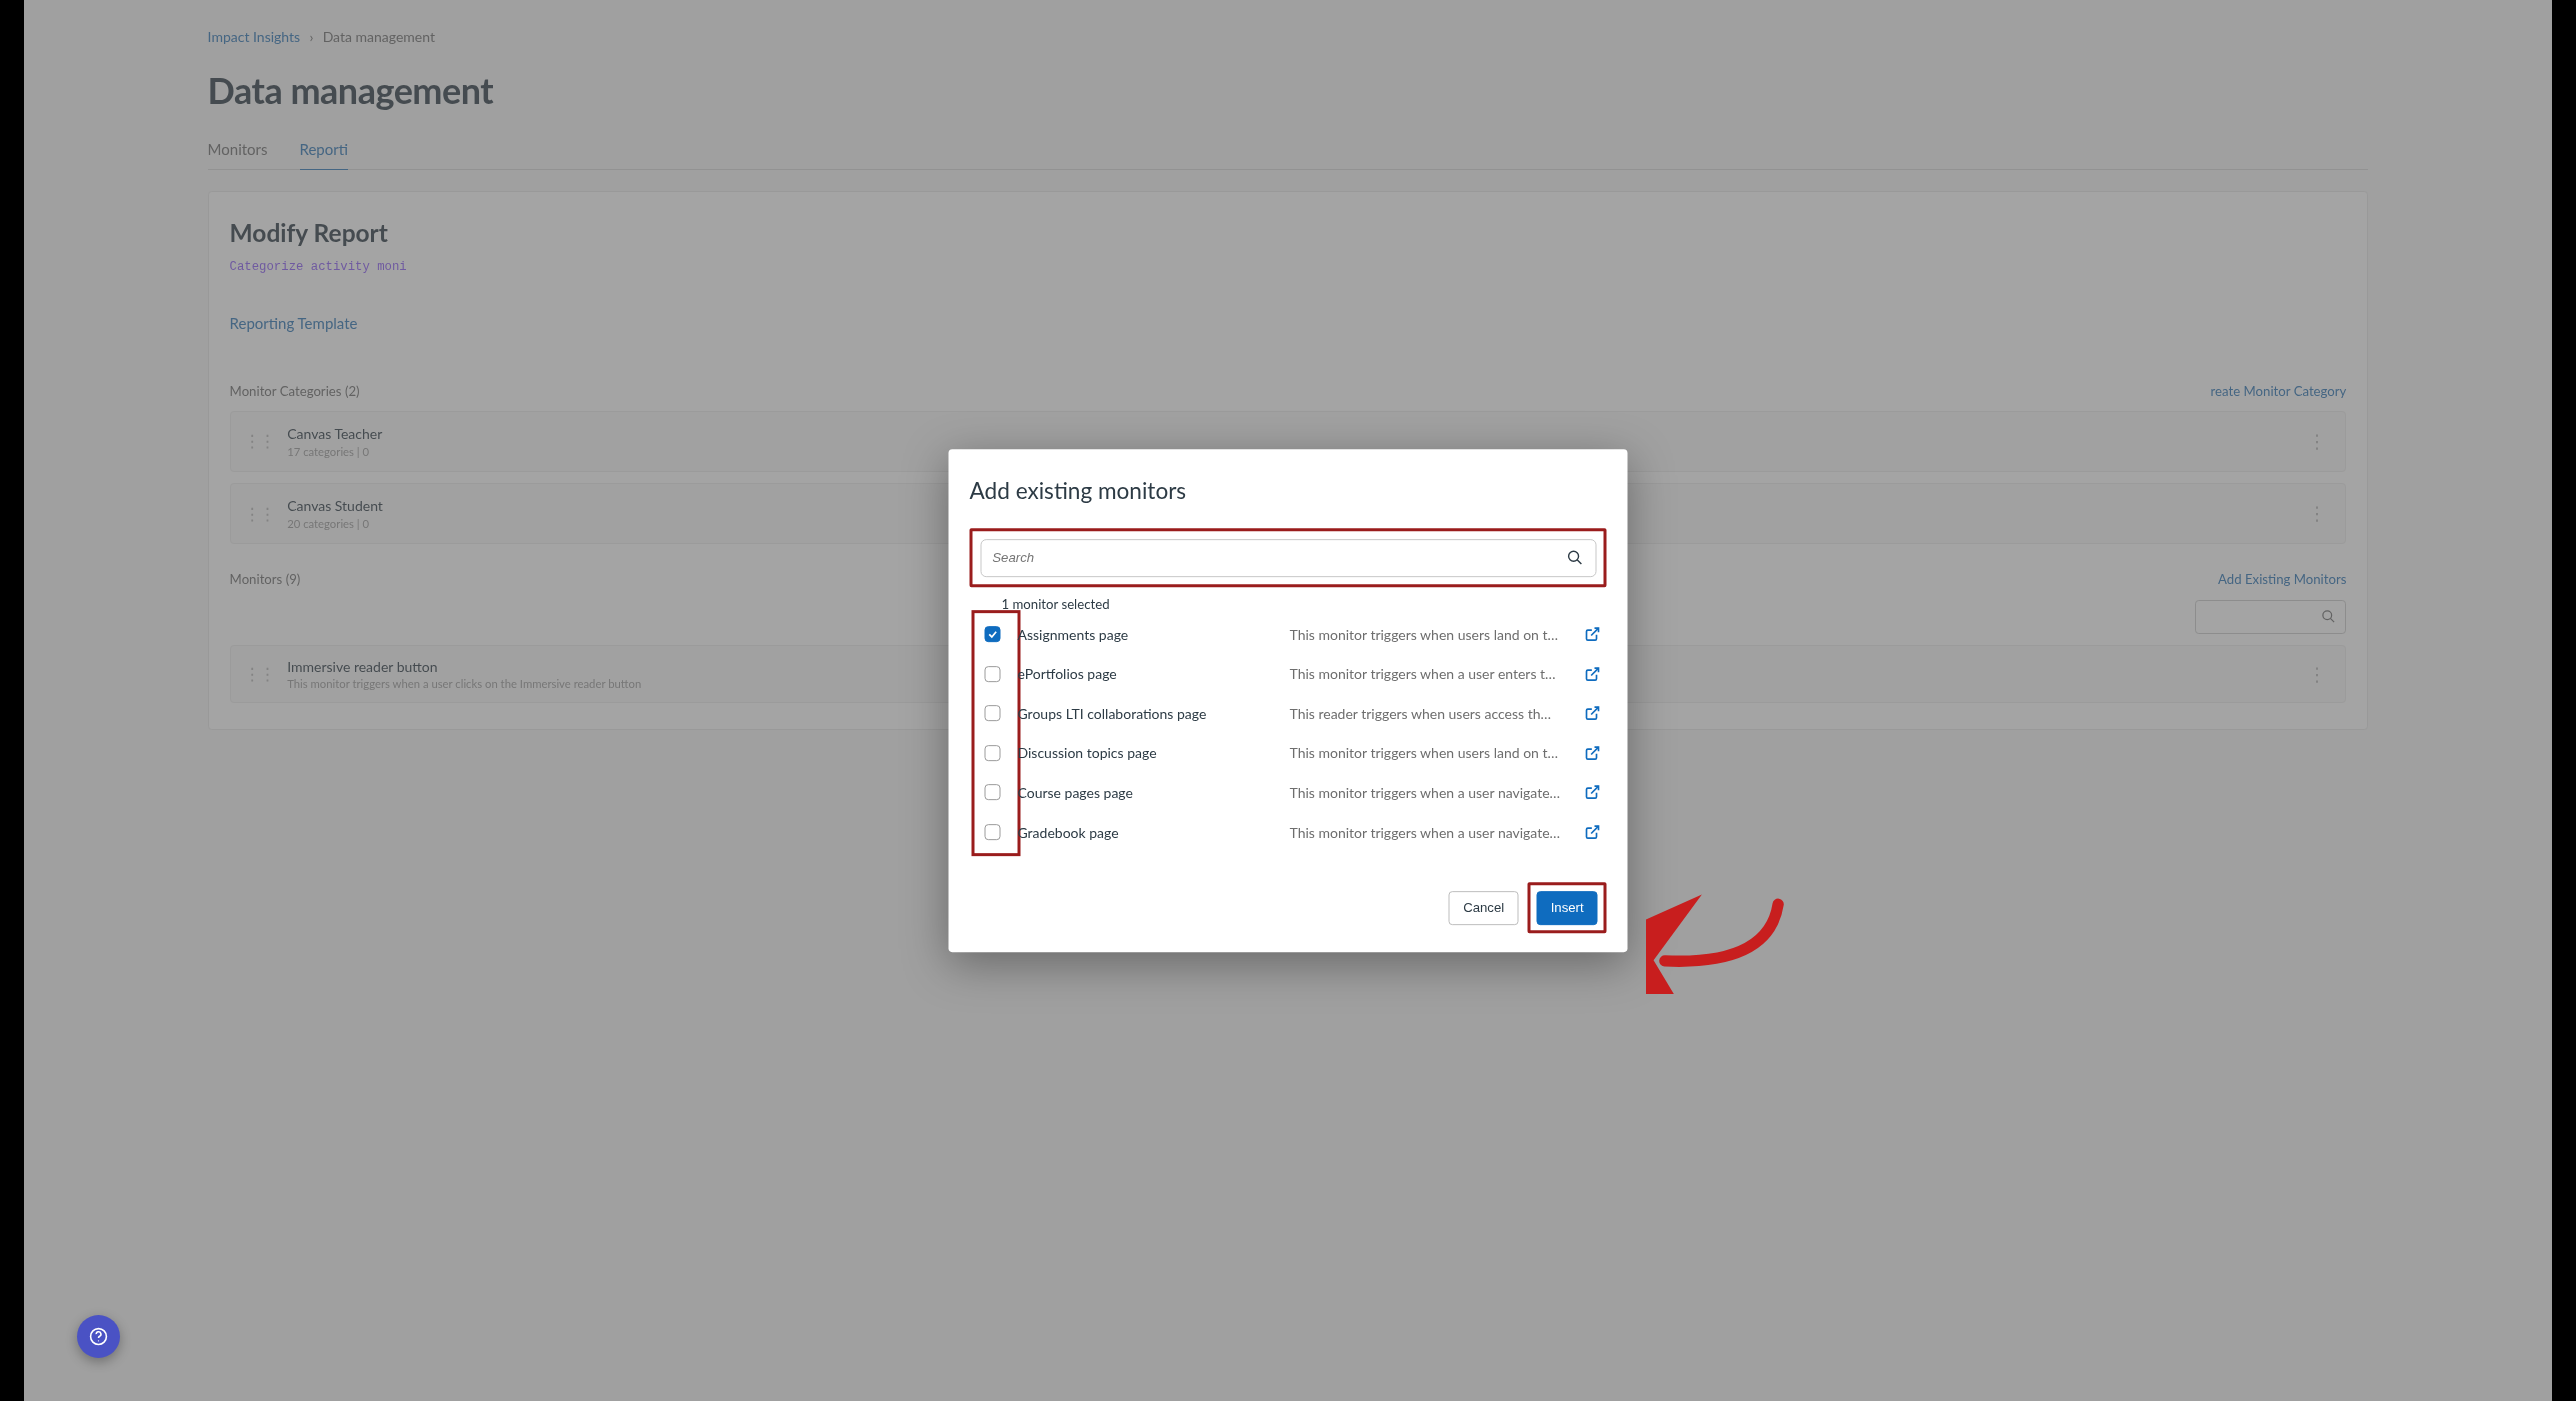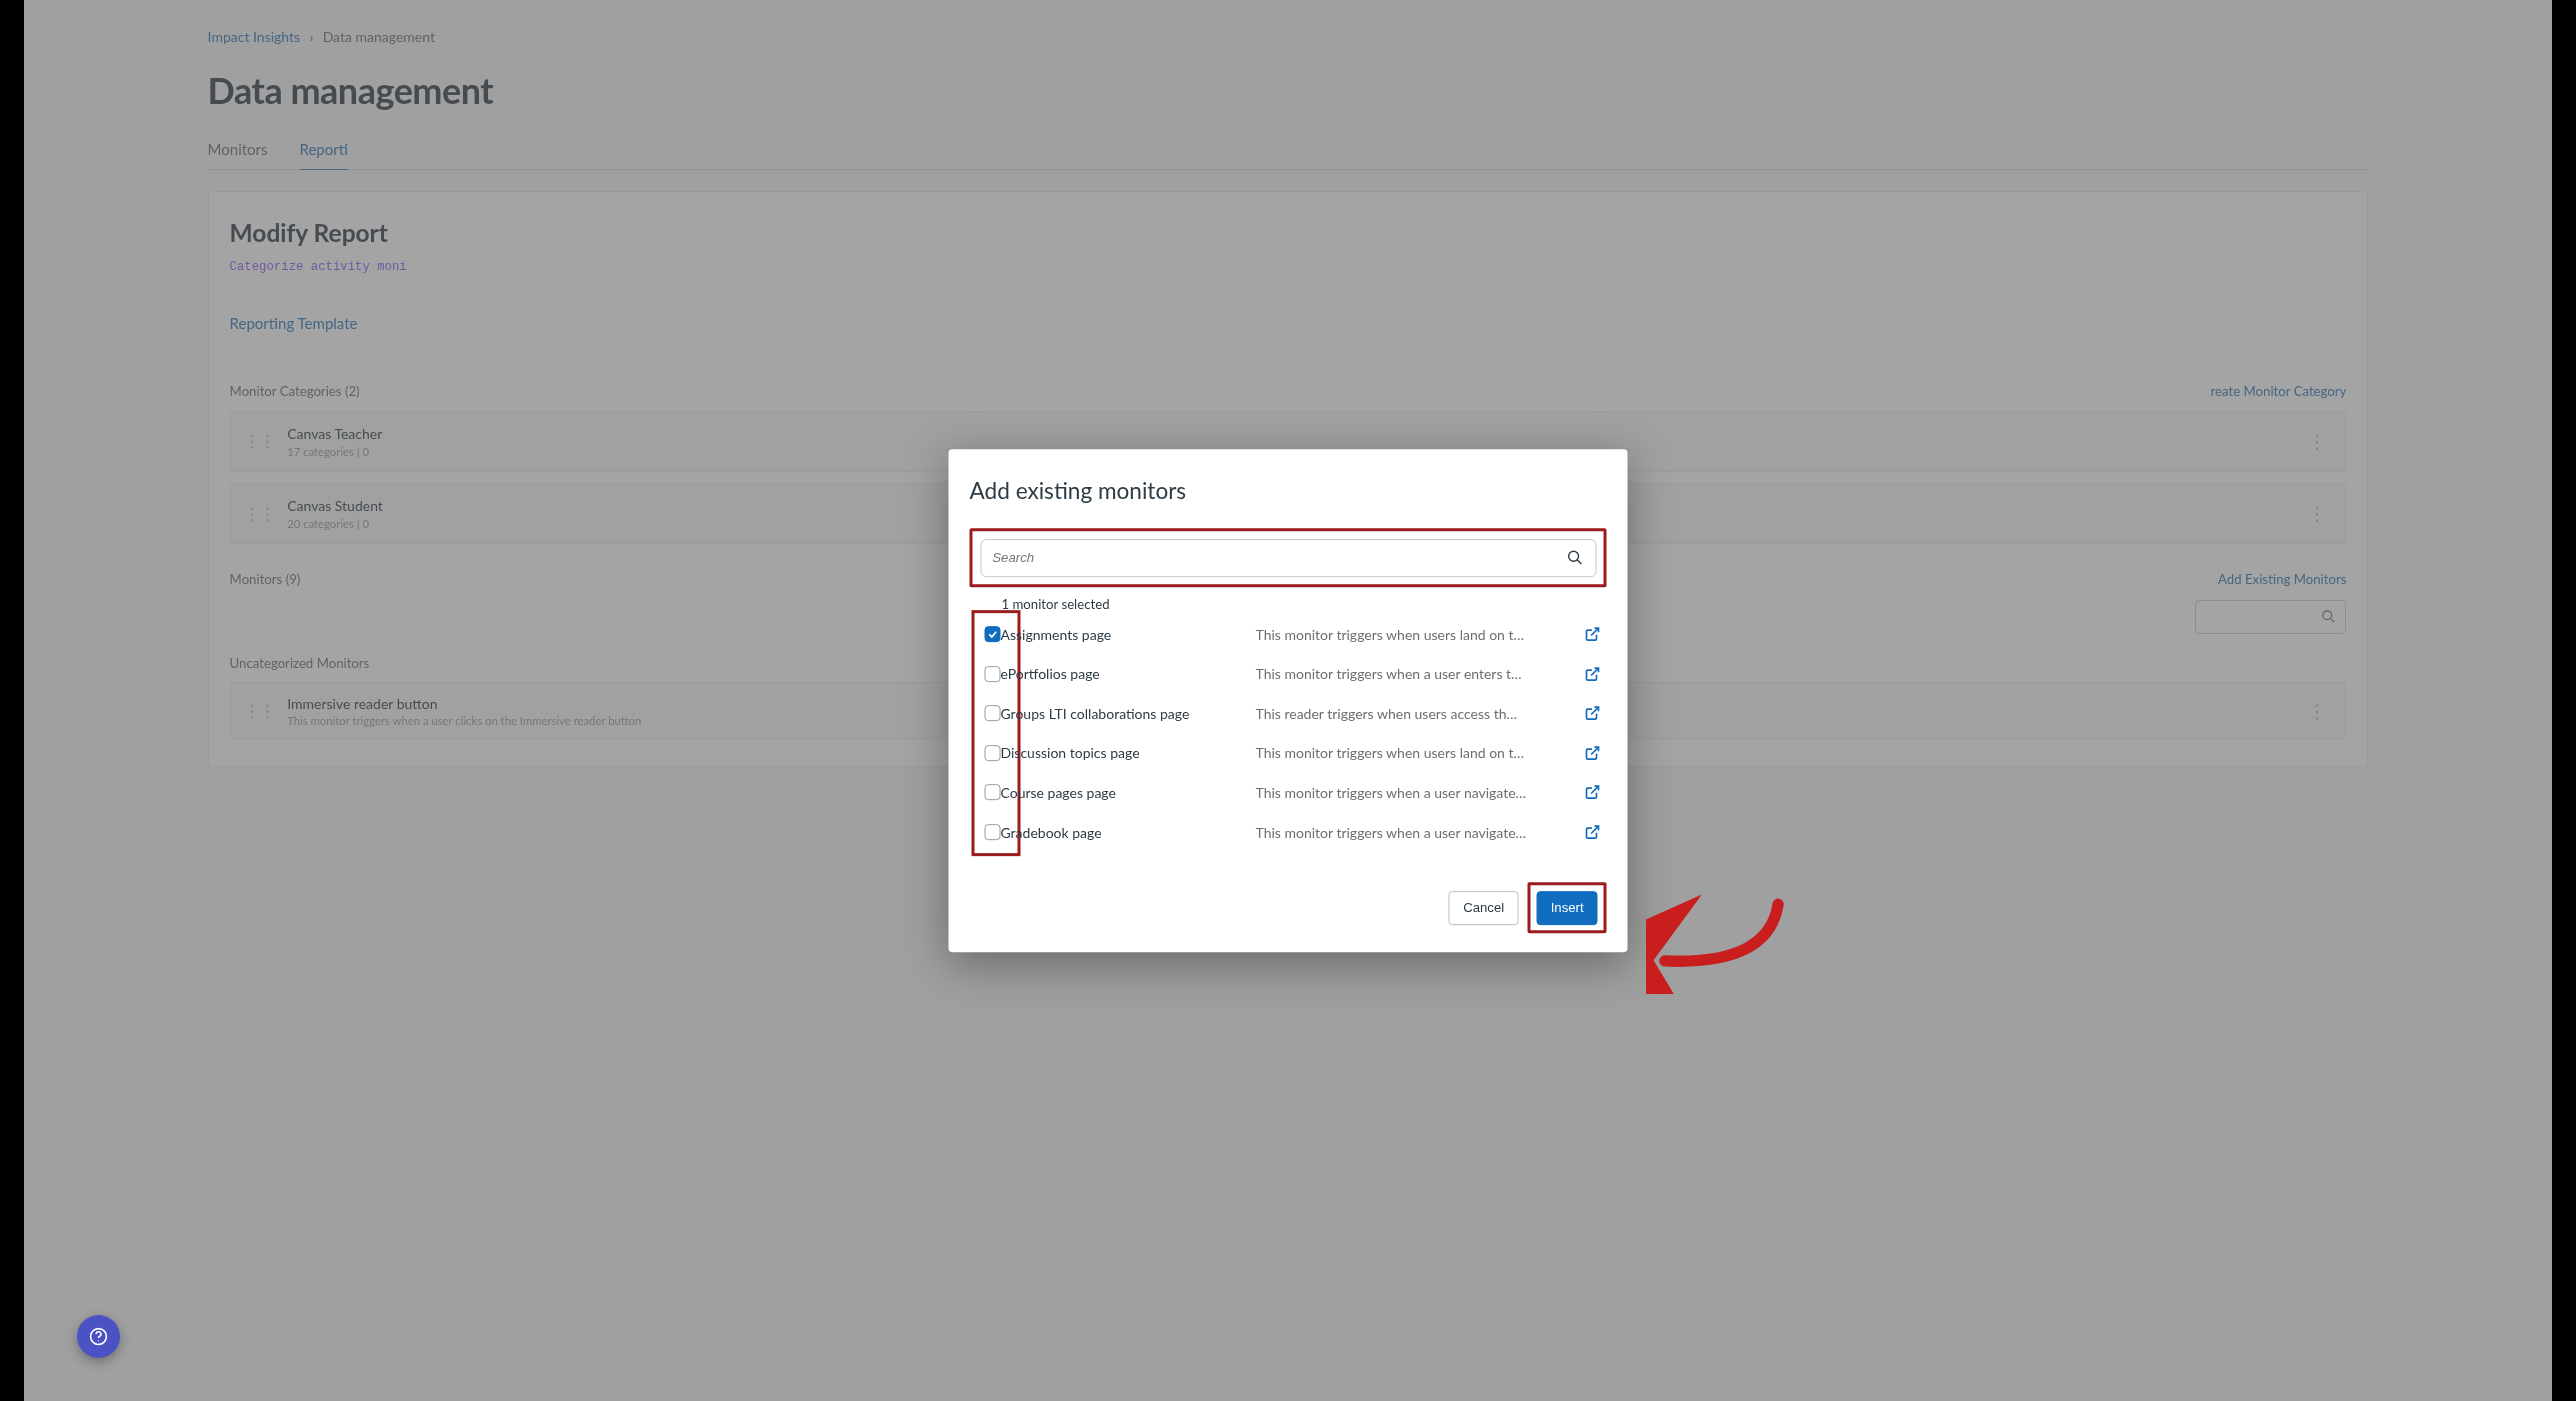--- a/index.html
+++ b/index.html
@@ -126,21 +126,21 @@
     gap: 33px;
   }
   .search-inner input {
     flex: 1; border: none; outline: none; font-size: 13.2px;
     font-style: italic; color: #7a7a7a; background: transparent;
   }
   .search-inner .search-icon { color: #2d3b45; }
   .sel-count { font-size: 13.2px; color: #2d3b45; margin: 5.7px 0 1.9px 32px; }
   .list { position: relative; }
   .row {
-    display: flex; align-items: center; 
+    display: flex; align-items: center; gap: 17px;
     padding: 11.3px 0;
     font-size: 14px;
   }
   .row .cb {
     width: 16px; height: 16px; border-radius: 3.8px;
     border: 1.4px solid #9a9a9a; background: #fff; flex: none;
     margin-left: 15px;
     display: flex; align-items: center; justify-content: center;
   }
   .row .cb.checked { background: #0f6cbf; border-color: #0f6cbf; }
@@ -246,21 +246,20 @@
         </div>
         <div class="searchbox-bg">
           <div class="sbox">
             <svg width="15" height="15" viewBox="0 0 24 24" fill="none" stroke="#6e6e6e" stroke-width="2">
                 <circle cx="10" cy="10" r="7"></circle>
                 <line x1="21" y1="21" x2="15" y2="15"></line>
               </svg>
           </div>
         </div>
 
-        <div class="uncats">Uncategorized Monitors</div>
         <div class="uncard">
           <span class="drag-dots">⋮⋮</span>
           <div>
             <div class="u-name">Immersive reader button</div>
             <div class="u-desc">This monitor triggers when a user clicks on the Immersive reader button</div>
           </div>
           <div class="cat-spacer"></div>
           <span class="kebab">⋮</span>
         </div>
       </div>

